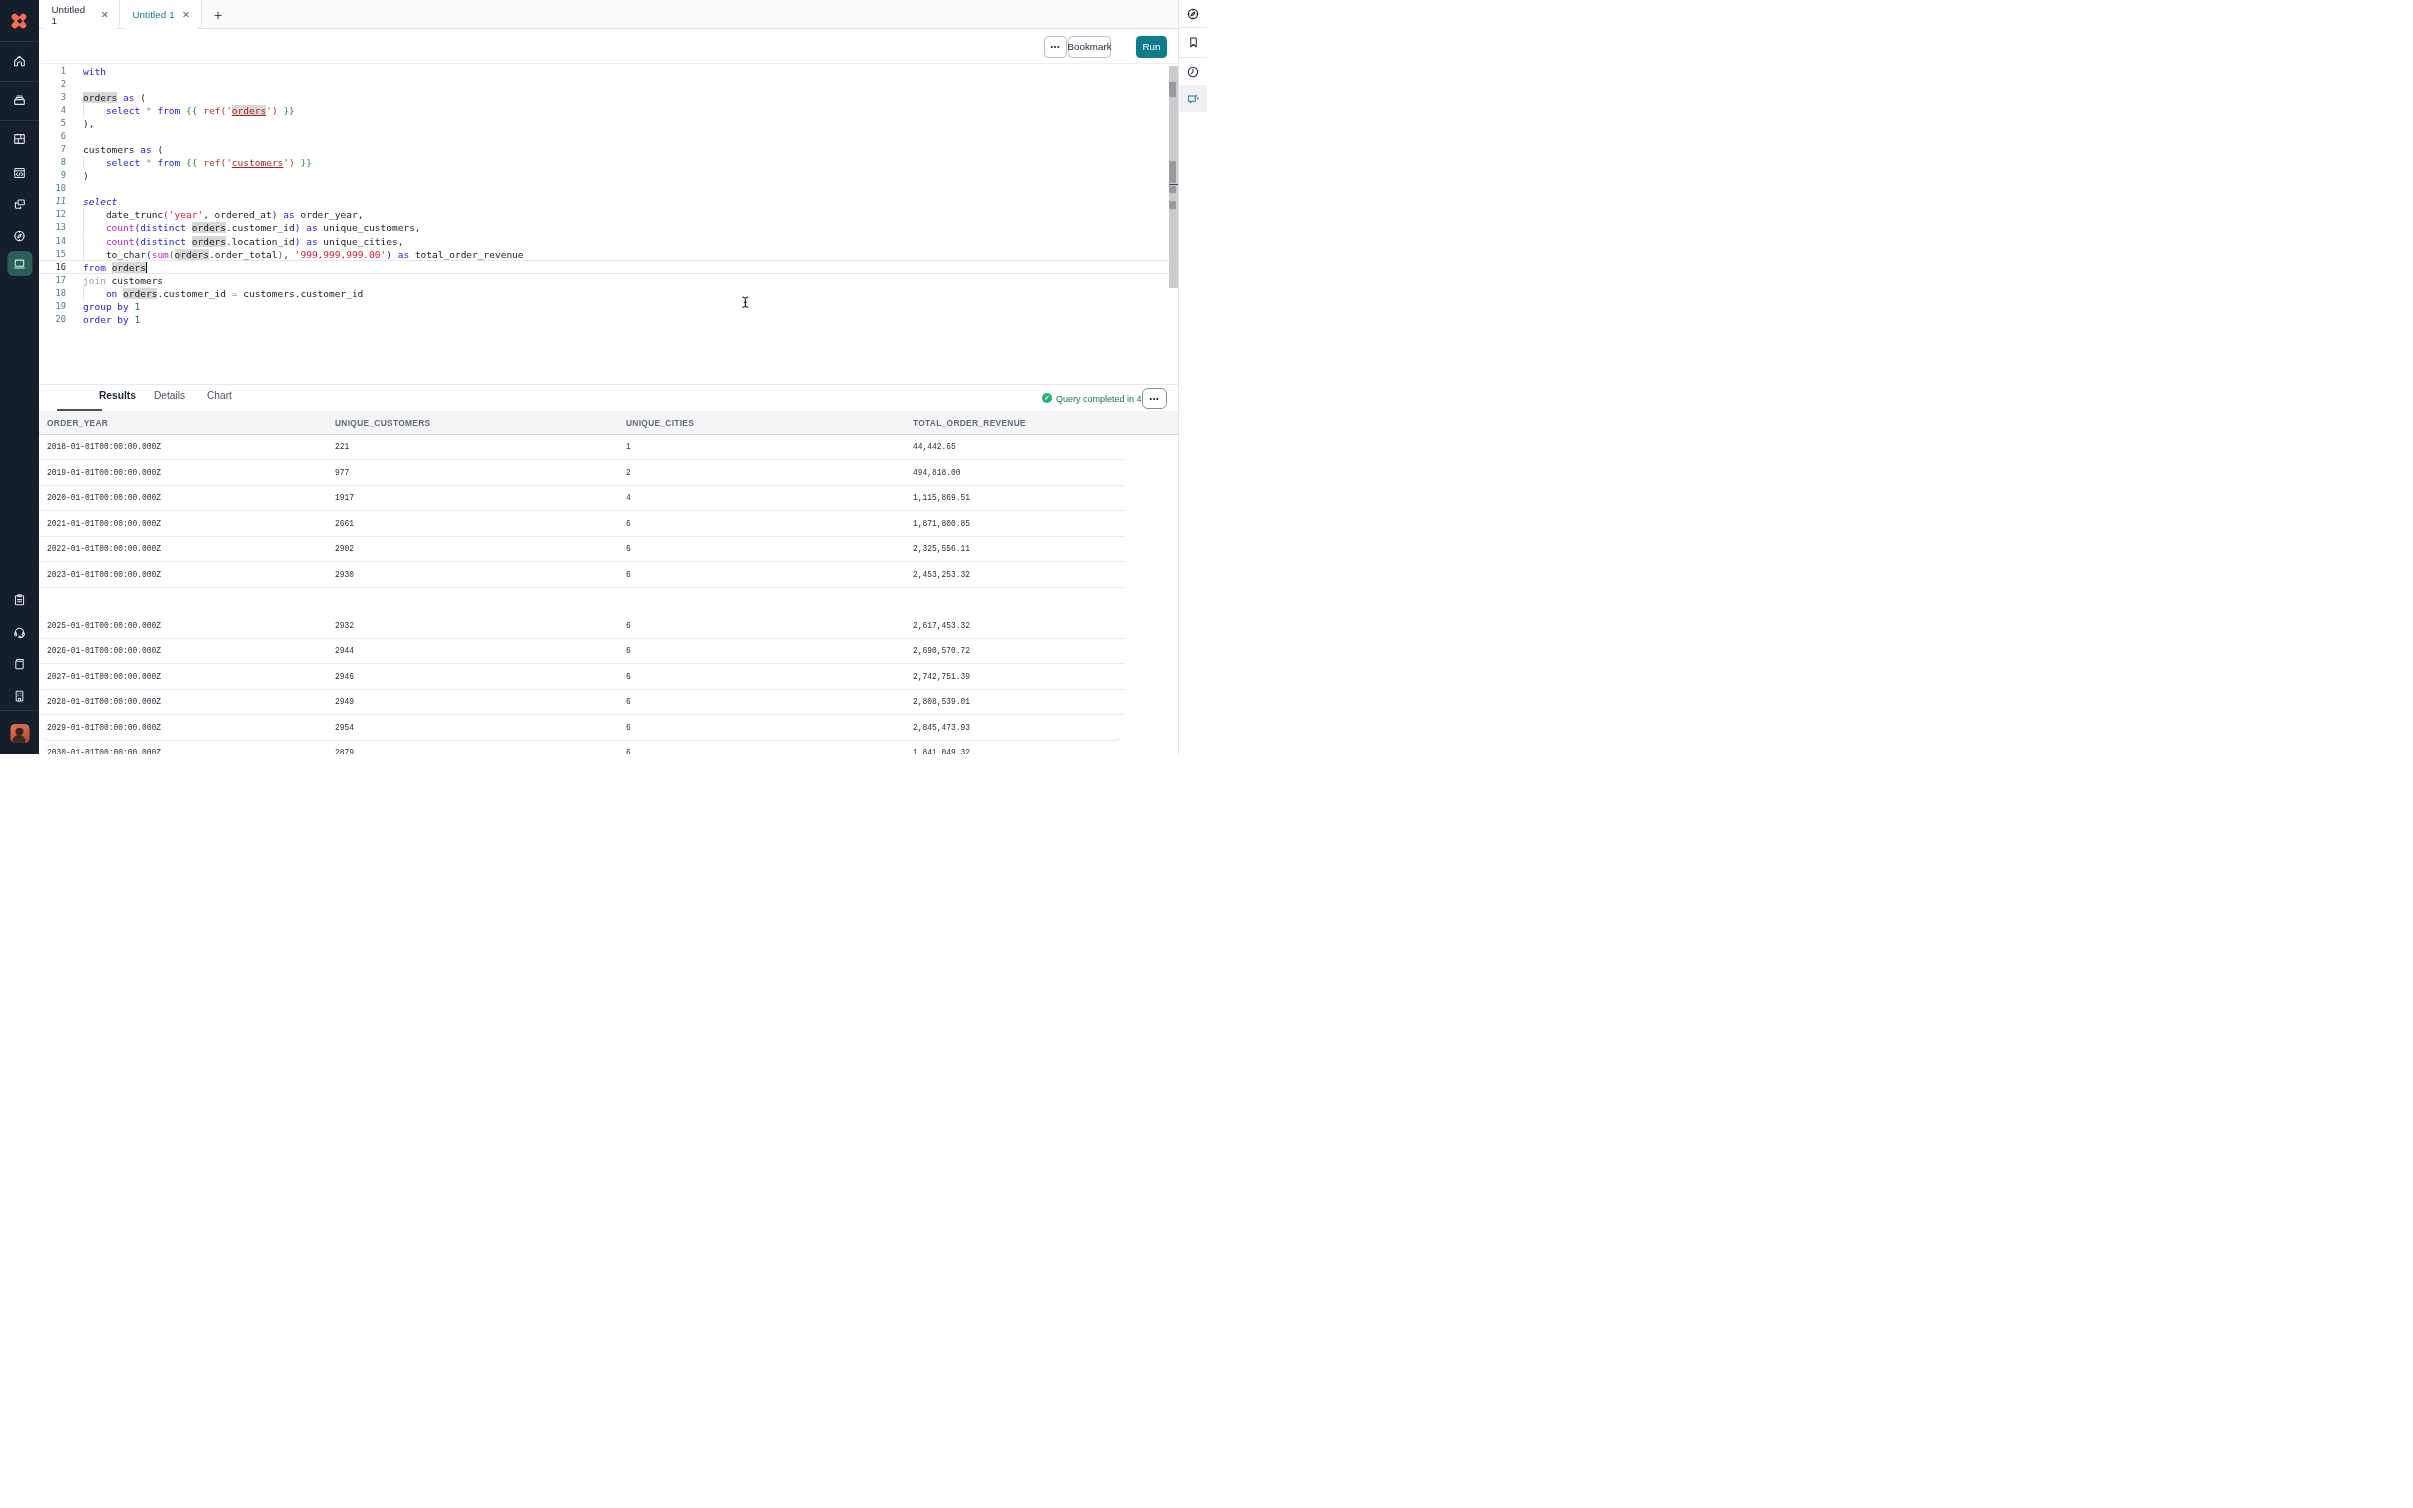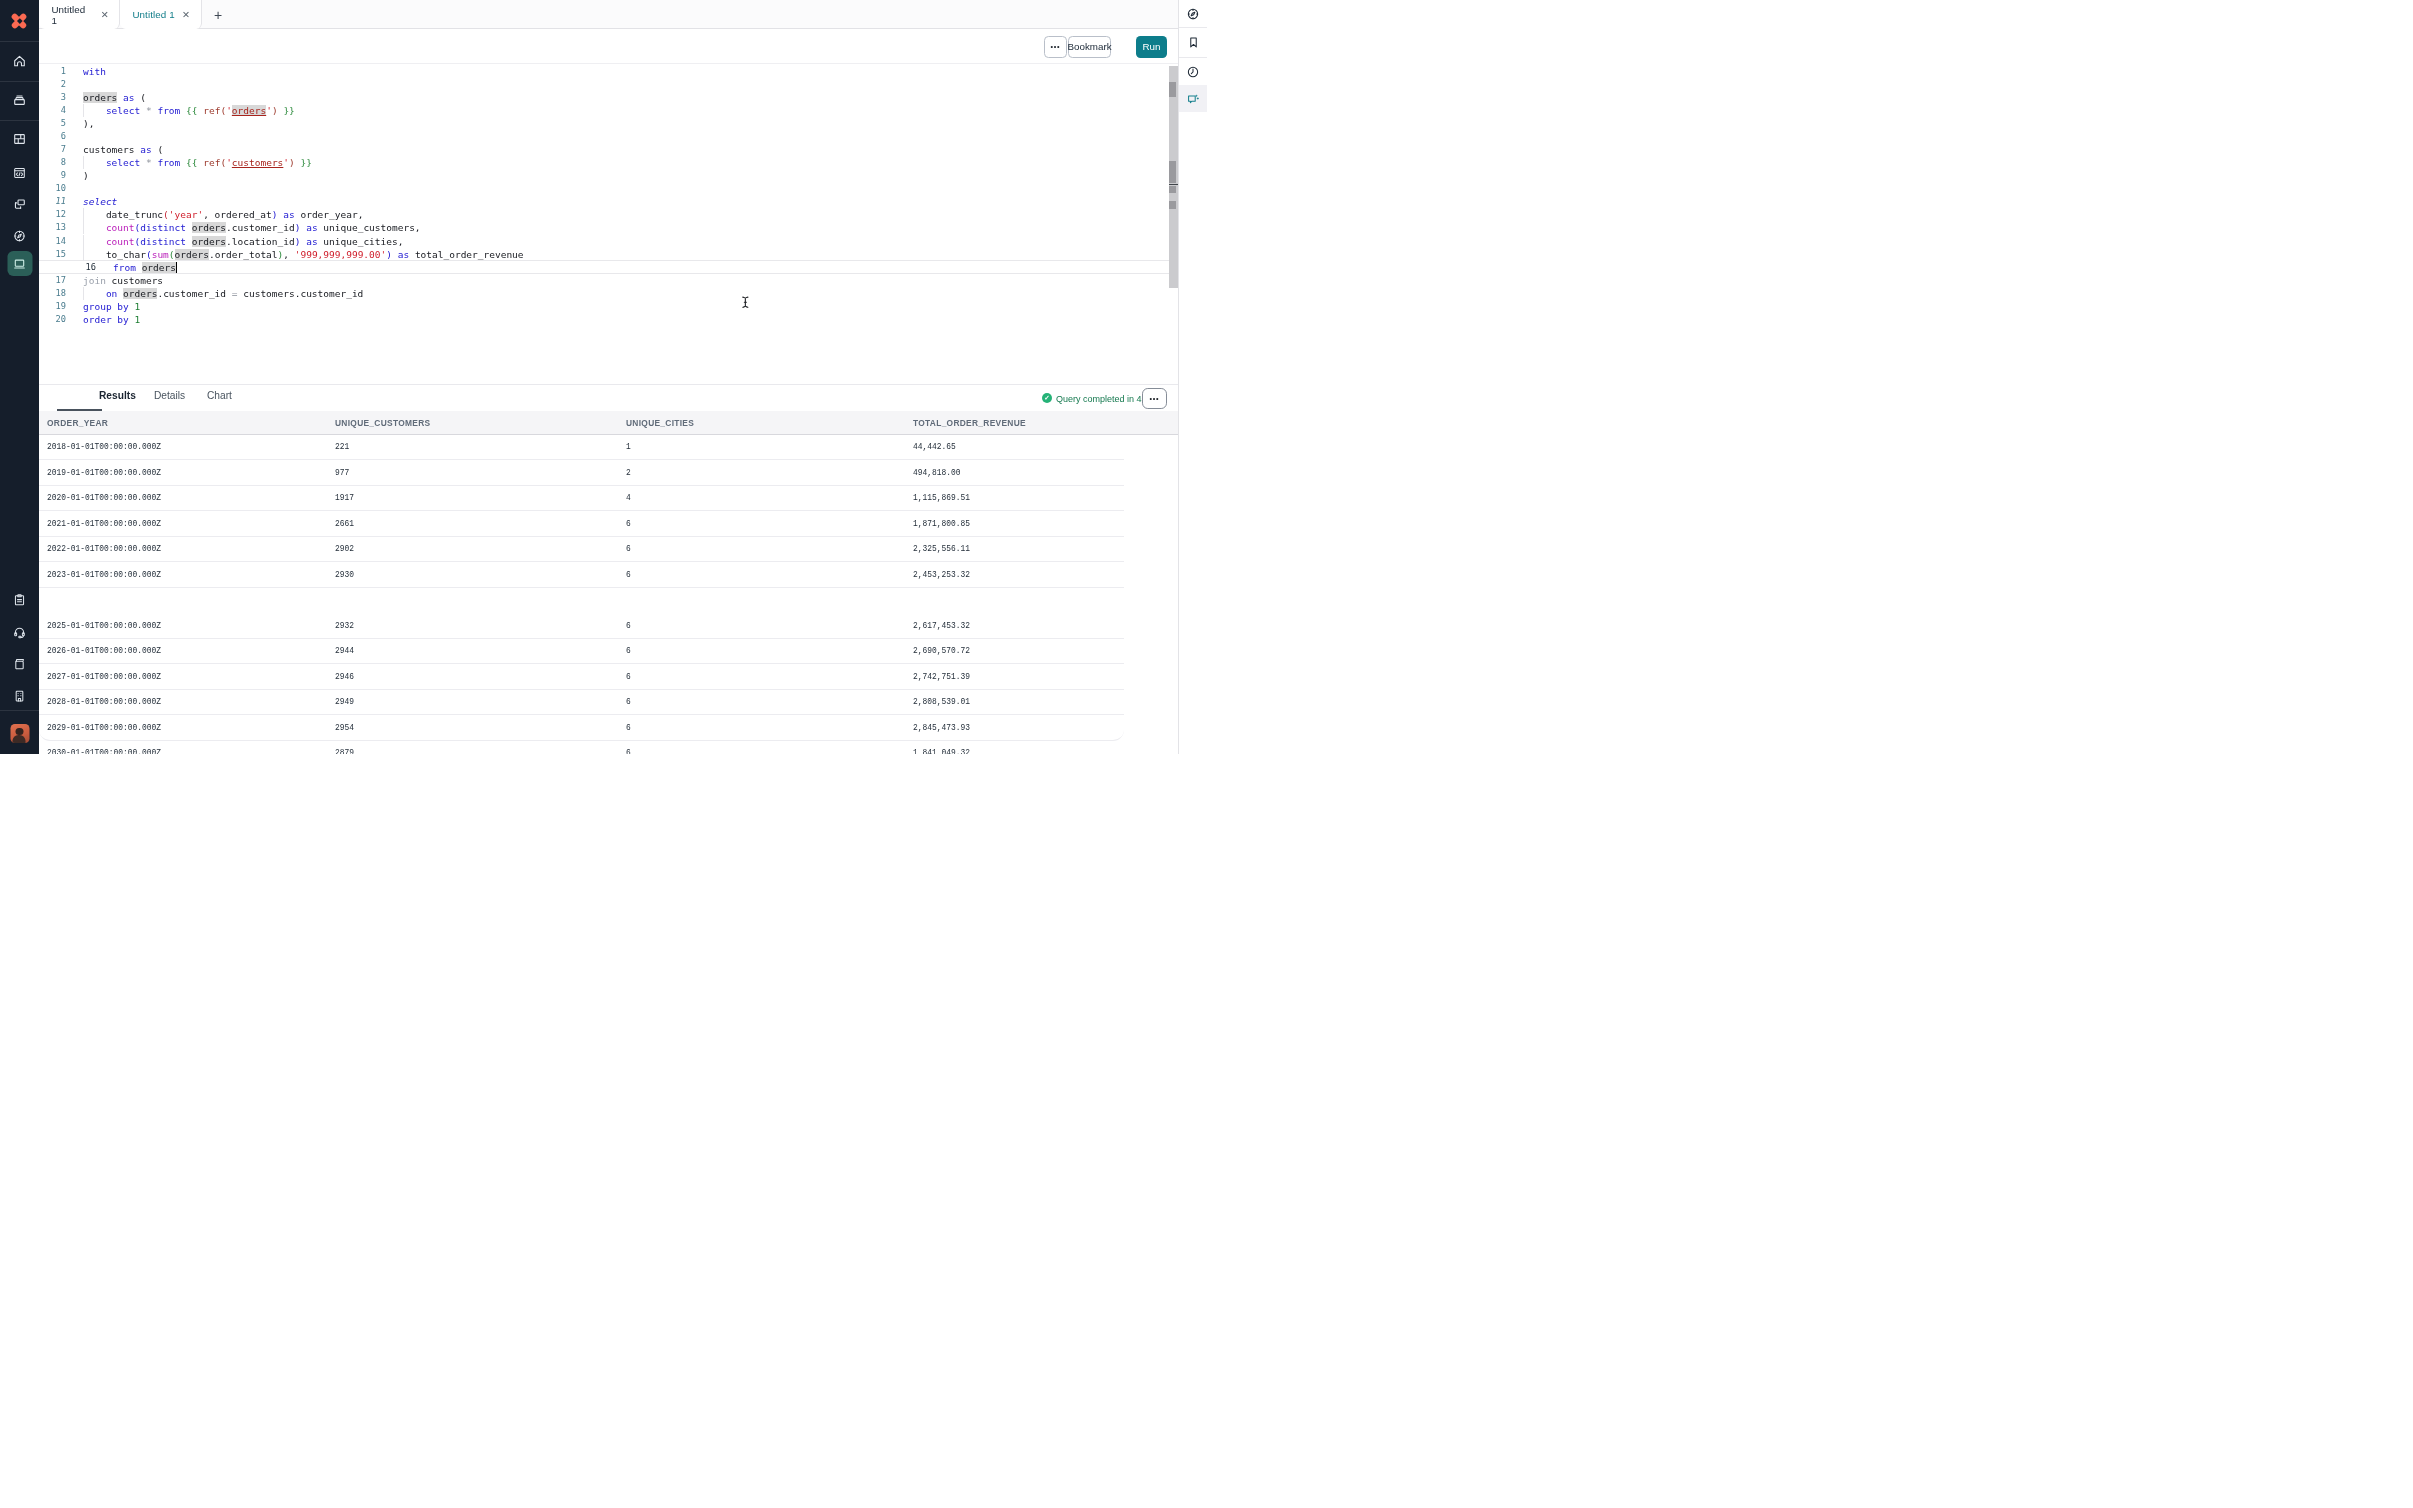--- a/index.html
+++ b/index.html
@@ -43,21 +43,21 @@
   .btn.more1{left:1005px;width:22.6px;font-size:7.3px;letter-spacing:0.7px;color:#20262e;}
   .btn.bookmark{left:1029px;width:43px;}
   .btn.run{left:1097px;width:31px;background:#0d7d8b;border:none;color:#fff;font-weight:400;}
 
   
   .editor{position:absolute;left:39px;top:64px;width:1140px;height:320px;background:#fff;
           font-family:"DejaVu Sans Mono","Liberation Mono",monospace;}
   .active-line{position:absolute;left:0;right:10.2px;top:196px;height:14px;border-top:0.7px solid #e8e8eb;border-bottom:0.7px solid #e8e8eb;box-sizing:border-box;}
   .cl{position:absolute;left:0;right:10.2px;height:13px;display:flex;}
   .cl .ln{width:27px;text-align:right;font-size:8.7px;line-height:13px;color:#4a7c8e;flex:none;}
-  .cl.cur-ln .ln{color:#212d39;margin-left:30px;}
+  .cl.cur-ln .ln{color:#212d39;}
   .cl .ct{margin-left:17px;white-space:pre;font-size:9.5px;line-height:13px;color:#17191f;}
   .cl.ind::before{content:"";position:absolute;left:44px;top:0;bottom:0;width:0.7px;background:#e5e5e9;}
   .k{color:#2620d3}.g{color:#9aa0ab}.f{color:#ba1fba}.d{color:#17191f}.s{color:#d01f2c}
   .r{color:#9d3a2d}.j{color:#2c8a3c}.p{color:#2620d3}.pr{color:#c42837}.o{color:#8b909a}.num{color:#1d7d32}
   .m{color:#17191f;background:#d8d8d8}
   .u{color:#a8241d;text-decoration:underline}
   .um{color:#a8241d;text-decoration:underline;background:#d8d8d8}
   .caret{display:inline-block;width:1.1px;height:10.2px;background:#000;vertical-align:-1.5px;}
   .ed-scroll{position:absolute;left:1130px;top:1.5px;width:10.2px;height:222px;background:#cbcbce;}
   .ed-scroll .mk{position:absolute;left:0;width:7.3px;background:#9a9a9e;}

